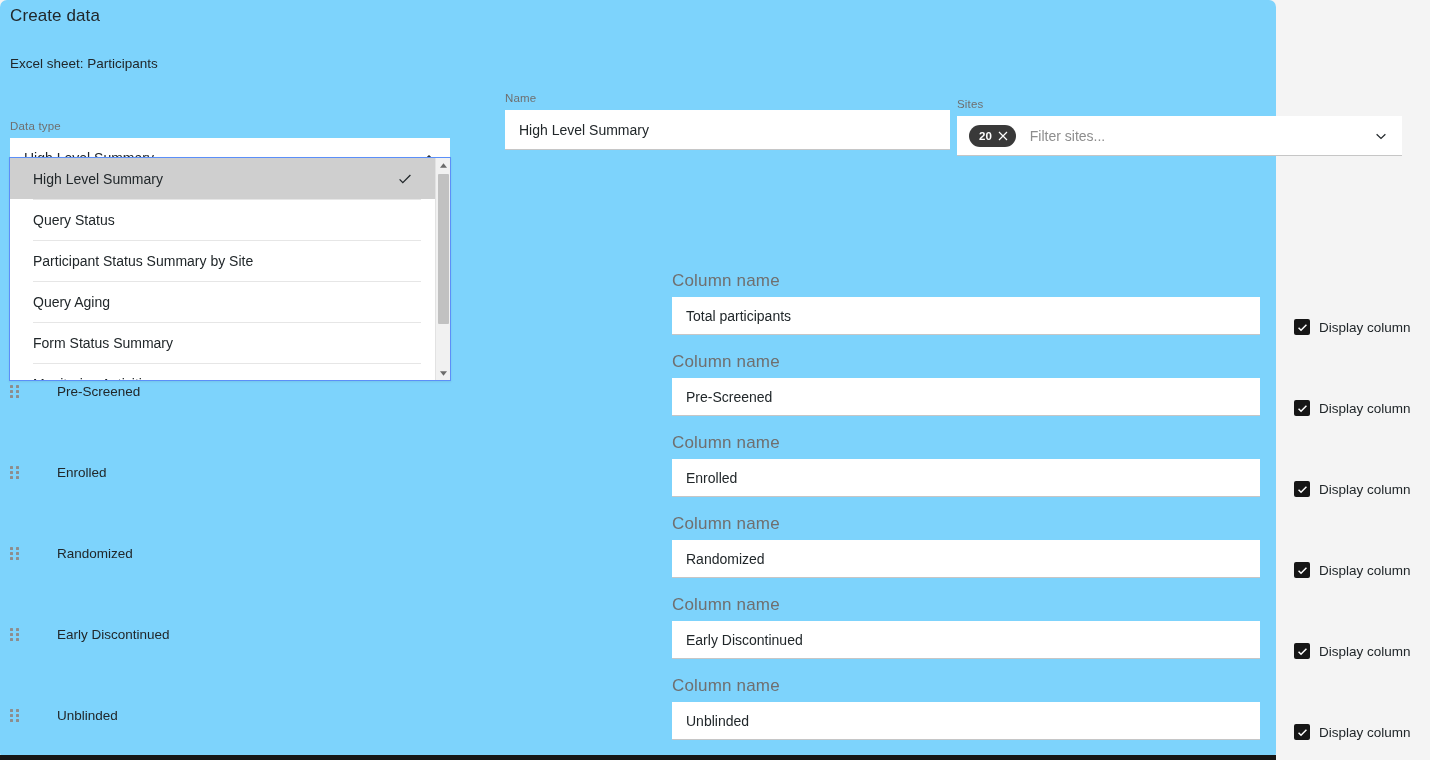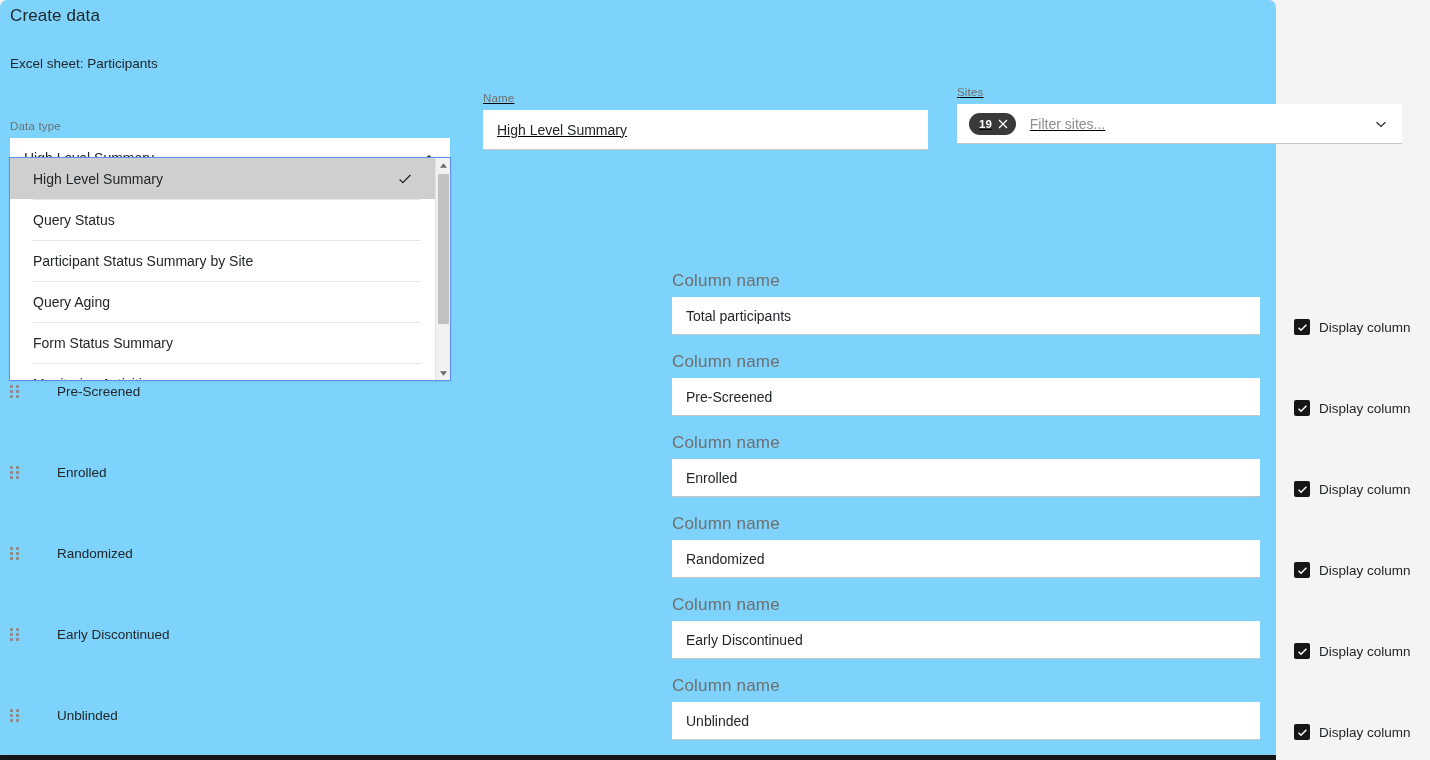--- a/index.html
+++ b/index.html
@@ -85,31 +85,31 @@
   }
   .sb-up { top: 0; }
   .sb-down { bottom: 0; }
   .sb-thumb {
     position: absolute; left: 2px; top: 16px;
     width: 11px; height: 150px;
     background: #c1c1c1; border-radius: 1px;
   }
 
   
-  .name-wrap { position: absolute; left: 483px; top: 92px; width: 445px; text-decoration: underline; }
+  .name-wrap { position: absolute; left: 505px; top: 92px; width: 445px; }
   .name-wrap .fld-label { display:block; margin-bottom: 6px; }
   .text-input {
     height: 40px; background: #fff;
     border-bottom: 1px solid #c6c6c6;
     display: flex; align-items: center; padding: 0 14px;
     font-size: 14px; color: #21272a;
   }
 
   
-  .sites-wrap { position: absolute; left: 957px; top: 86px; width: 445px; text-decoration: underline; }
+  .sites-wrap { position: absolute; left: 957px; top: 98px; width: 445px; }
   .sites-wrap .fld-label { display:block; margin-bottom: 6px; }
   .sites-box {
     position: relative; height: 40px; background: #fff;
     border-bottom: 1px solid #c6c6c6;
     display: flex; align-items: center; padding: 0 12px;
   }
   .pill {
     display: inline-flex; align-items: center; gap: 6px;
     height: 22px; padding: 0 8px 0 10px;
     background: #393939; color: #fff;
@@ -230,21 +230,21 @@
     <span class="fld-label">Name</span>
     <div class="text-input">
       <span>High Level Summary</span>
     </div>
   </div>
 
   <div class="sites-wrap">
     <span class="fld-label">Sites</span>
     <div class="sites-box">
       <span class="pill">
-        <span>19</span>
+        <span>20</span>
         <span class="pill-x">
           <svg width="10" height="10" viewBox="0 0 10 10">
               <path d="M1 1l8 8M9 1l-8 8" stroke="#ffffff" stroke-width="1.2" fill="none"></path>
             </svg>
         </span>
       </span>
       <span class="sites-ph">Filter sites...</span>
       <span class="chev">
         <svg width="14" height="14" viewBox="0 0 16 16">
             <path d="M3 6l5 4.8L13 6" fill="none" stroke="#21272a" stroke-width="1.4"></path>

